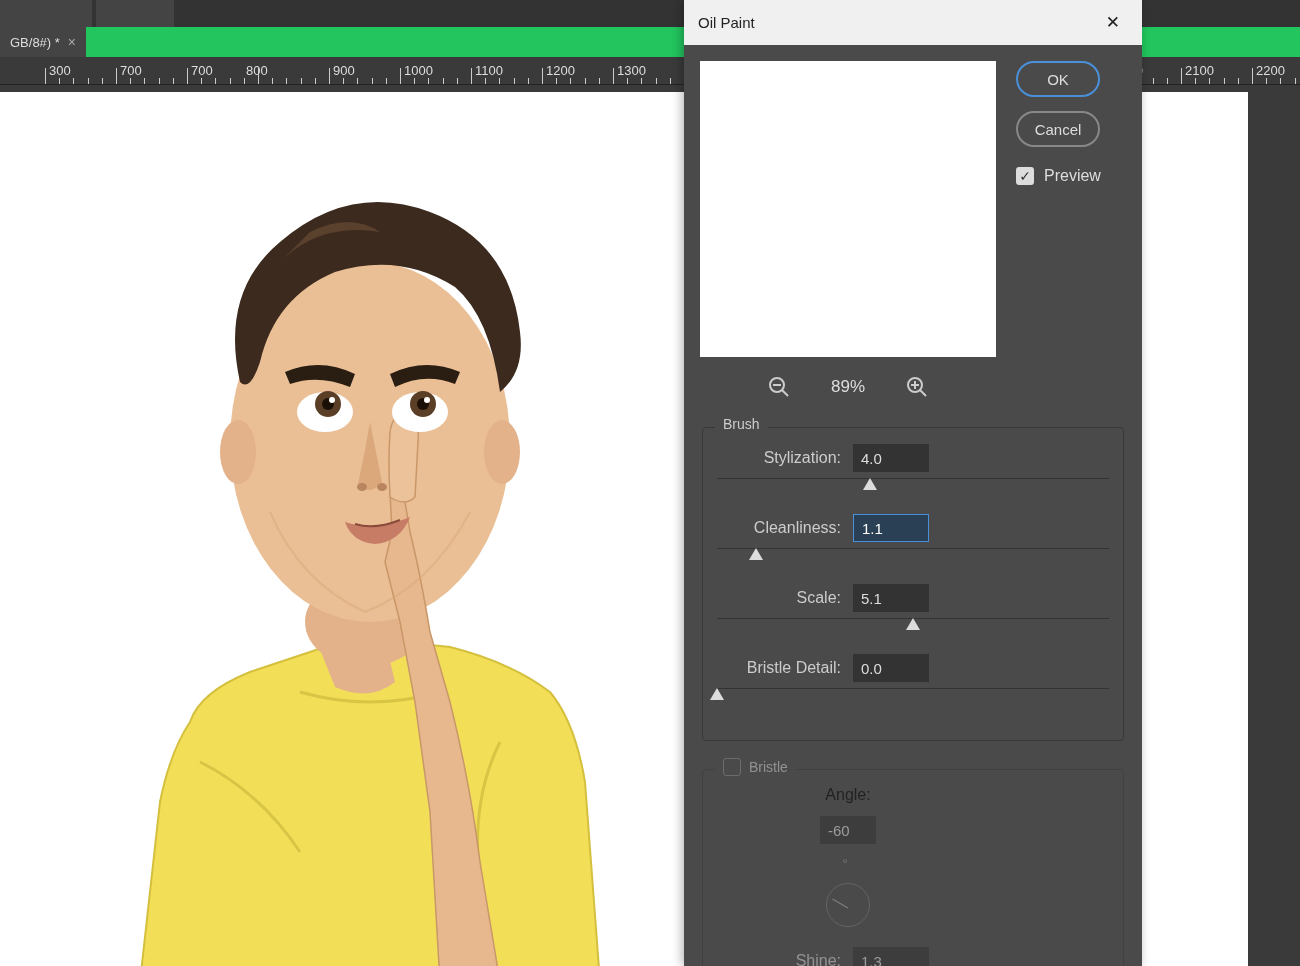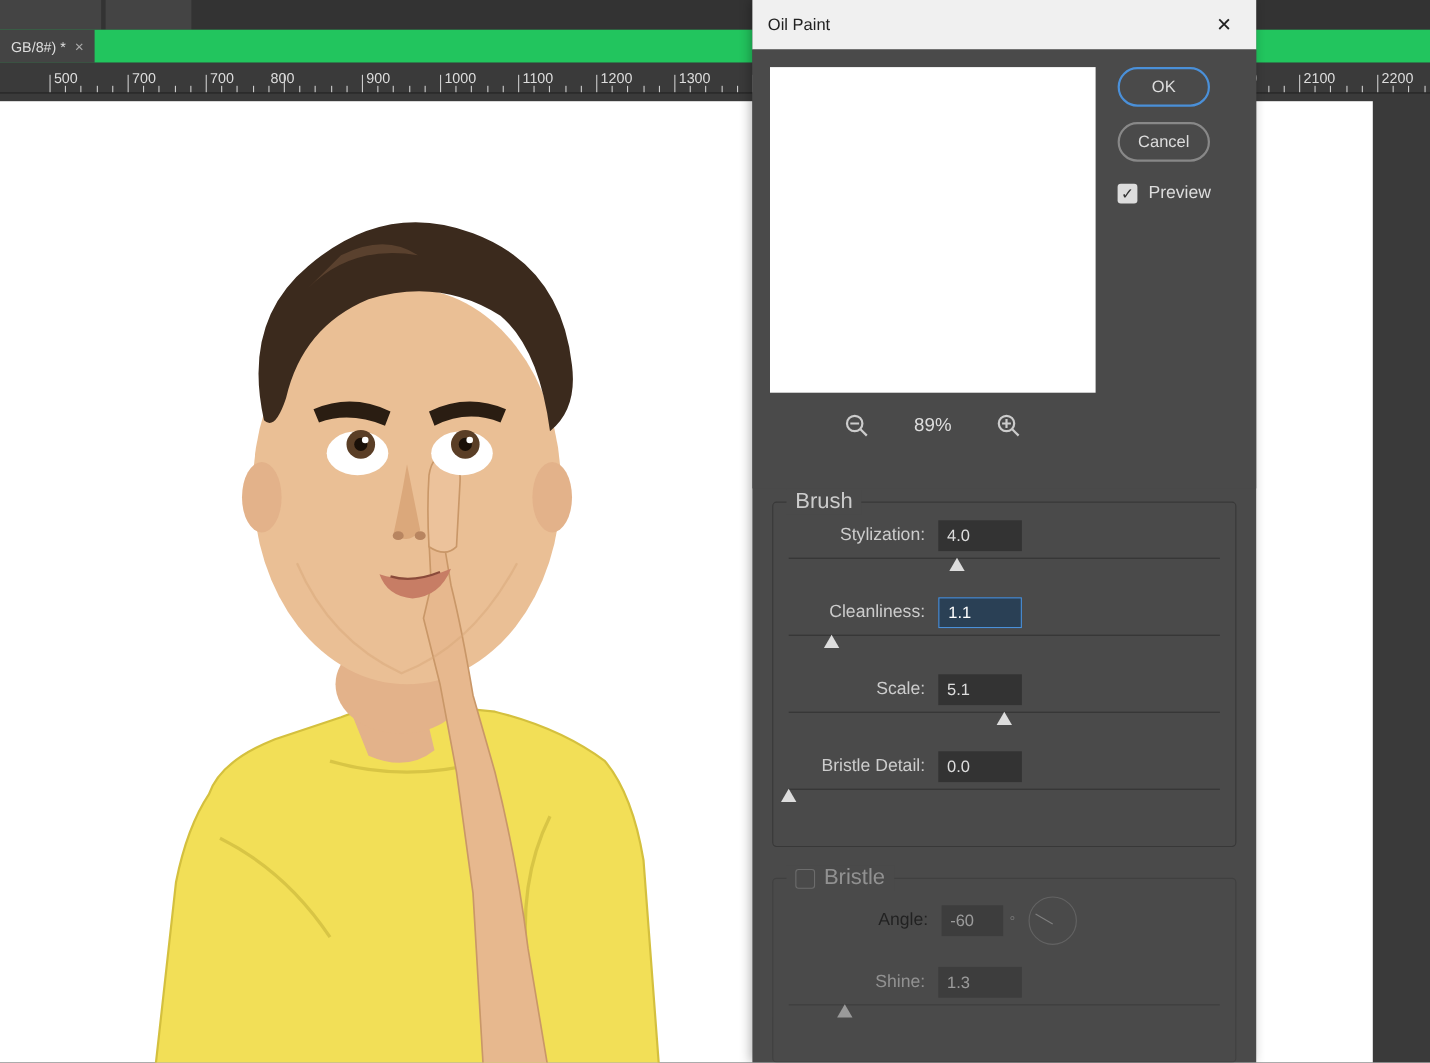--- a/index.html
+++ b/index.html
@@ -227,21 +227,21 @@
     }
     .fieldset.disabled {
       opacity: 0.55;
     }
     .fieldset .legend {
       position: absolute;
       top: -12px;
       left: 12px;
       background: #4a4a4a;
       color: #ccc;
-      font-size: 20px;
+      font-size: 14px;
       padding: 0 8px;
       display: flex;
       align-items: center;
       gap: 8px;
     }
     .param-row {
       display: flex;
       justify-content: flex-end;
       align-items: center;
       gap: 12px;
@@ -281,20 +281,21 @@
       border-right: 7px solid transparent;
       border-bottom: 12px solid #ddd;
       transform: translateX(-50%);
     }
     .angle-row {
       display: flex;
       align-items: center;
       gap: 12px;
       justify-content: flex-end;
       padding-right: 130px;
+      flex-direction: column;
     }
     .angle-dial {
       width: 44px;
       height: 44px;
       border: 1px solid #777;
       border-radius: 50%;
       position: relative;
     }
     .angle-dial::after {
       content: '';
@@ -323,21 +324,21 @@
 
 <div class="doc-tab-row">
   <div class="doc-tab">
     <span>GB/8#) *</span>
     <span class="close">×</span>
   </div>
 </div>
 
 <div class="ruler" id="ruler">
     <div class="ruler-tick major" style="left: 45px;"></div>
-    <div class="ruler-label" style="left: 45px;">500</div>
+    <div class="ruler-label" style="left: 45px;">300</div>
     <div class="ruler-tick minor" style="left: 59.2px;"></div>
     <div class="ruler-tick minor" style="left: 73.4px;"></div>
     <div class="ruler-tick minor" style="left: 87.6px;"></div>
     <div class="ruler-tick minor" style="left: 101.8px;"></div>
     <div class="ruler-tick major" style="left: 116px;"></div>
     <div class="ruler-label" style="left: 116px;">700</div>
     <div class="ruler-tick minor" style="left: 130.2px;"></div>
     <div class="ruler-tick minor" style="left: 144.4px;"></div>
     <div class="ruler-tick minor" style="left: 158.6px;"></div>
     <div class="ruler-tick minor" style="left: 172.8px;"></div>

